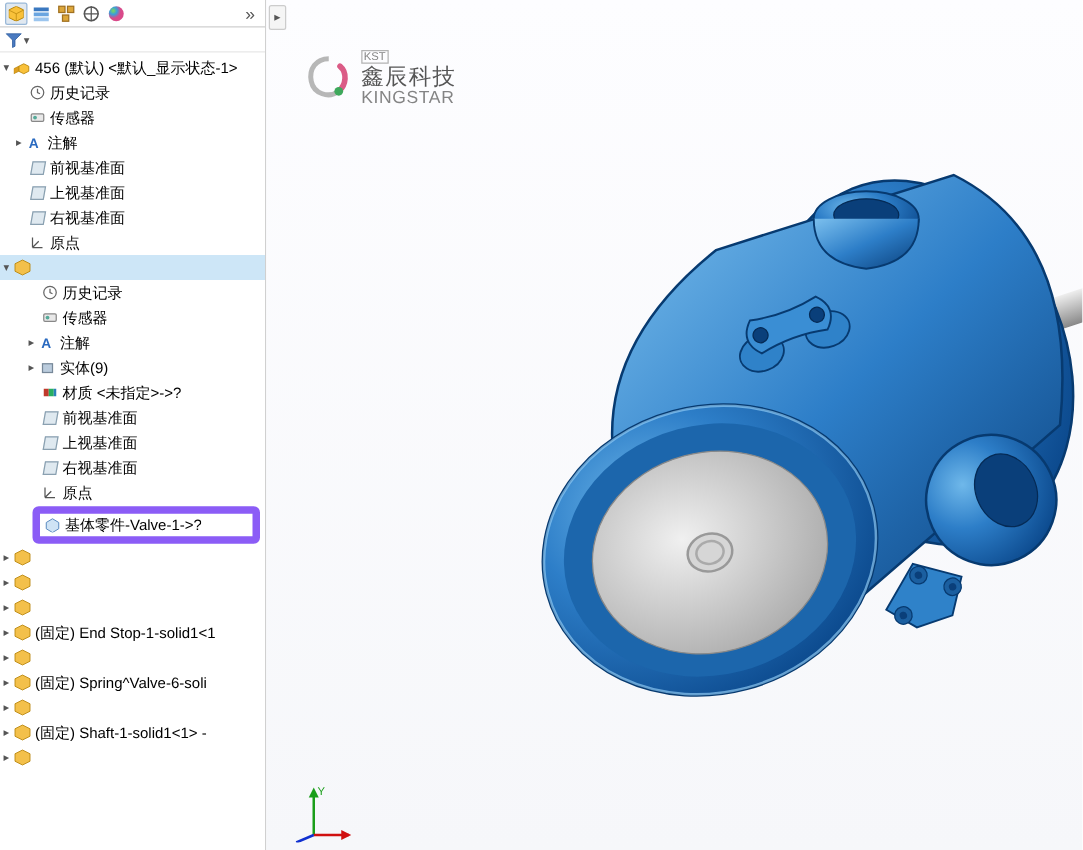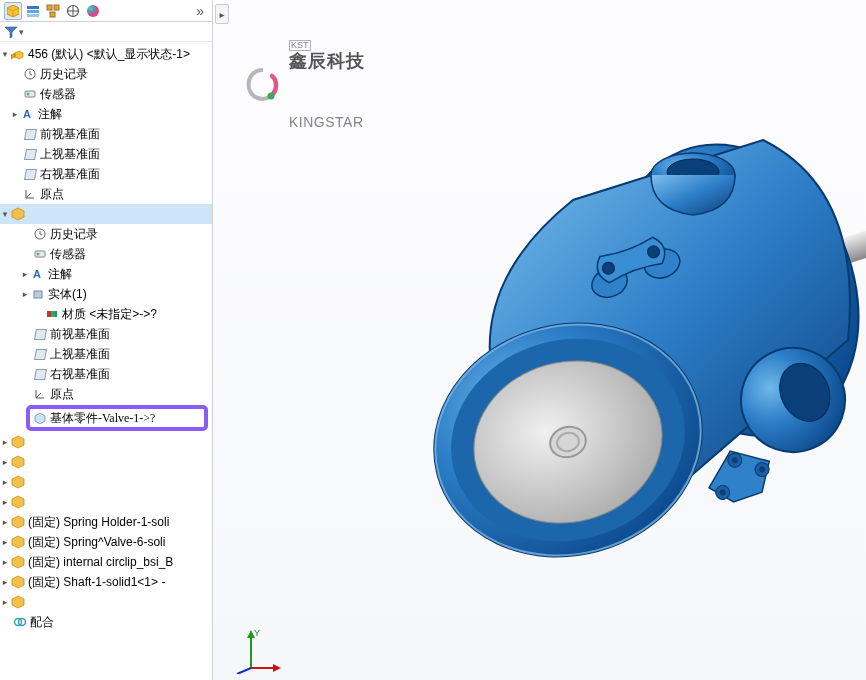--- a/index.html
+++ b/index.html
@@ -80,45 +80,44 @@
   .tree-icon {
     width: 16px; height: 16px;
     display: inline-flex;
     align-items: center;
     justify-content: center;
     margin-right: 2px;
     flex-shrink: 0;
   }
   .tree-label { overflow: hidden; text-overflow: clip; }
   .highlighted-box {
-    border: 4px solid #8b5cf6;
+    border: 6px solid #8b5cf6;
     border-radius: 5px;
     padding: 0 2px;
     margin: 1px 4px 1px 26px;
-    font-family: Liberation Serif, serif;
   }
   .highlighted-box .tree-item { height: 18px; }
   .viewport {
     flex: 1;
     position: relative;
     background: linear-gradient(to bottom, #fdfdff 0%, #f6f7fa 100%);
     overflow: hidden;
   }
   .watermark {
     position: absolute;
     top: 40px; left: 30px;
     display: flex;
     align-items: center;
     gap: 6px;
     opacity: 0.9;
   }
   .watermark-logo svg { display:block; }
   .watermark-text { display:flex; flex-direction:column; line-height:1; }
-  .watermark-cn { font-size: 18px; color:#444; letter-spacing:1px;font-weight:bold; }
-  .watermark-en { font-size: 14px; color:#777; letter-spacing:0.5px;margin-top:45px; }
+  .watermark-cn { font-size: 18px; color:#444; letter-spacing:1px; }
+  .watermark-en { font-size: 14px; color:#777; letter-spacing:0.5px; }
   .watermark-kst { font-size:9px; color:#777; border:1px solid #aaa; padding:0 1px; margin-bottom:1px; width:fit-content;}
   .triad {
     position: absolute;
     bottom: 6px;
     left: 22px;
     width: 46px;
     height: 46px;
   }
   .model {
     position: absolute;
@@ -305,23 +304,23 @@
         </span>
       <span class="tree-label">注解</span>
     </div>
     <div class="tree-item" style="padding-left:20px">
       <span class="tree-toggle">▸</span>
       <span class="tree-icon">
           <svg width="12" height="12" viewBox="0 0 12 12">
             <rect x="2" y="3" width="8" height="7" fill="#bcd" stroke="#789"></rect>
           </svg>
         </span>
-      <span class="tree-label">实体(1)</span>
-    </div>
-    <div class="tree-item" style="padding-left:44px">
+      <span class="tree-label">实体(9)</span>
+    </div>
+    <div class="tree-item" style="padding-left:32px">
       <span class="tree-icon">
           <svg width="12" height="12" viewBox="0 0 12 12">
             <rect x="1" y="3" width="4" height="6" fill="#c0392b"></rect>
             <rect x="5" y="3" width="4" height="6" fill="#27ae60"></rect>
             <rect x="9" y="3" width="2" height="6" fill="#2980b9"></rect>
           </svg>
         </span>
       <span class="tree-label">材质 &lt;未指定&gt;-&gt;?</span>
     </div>
     <div class="tree-item" style="padding-left:32px">
@@ -386,75 +385,65 @@
           </svg>
         </span>
       </div>
     <div class="tree-item" style="padding-left:0px">
         <span class="tree-toggle">▸</span>
         <span class="tree-icon">
           <svg width="14" height="14" viewBox="0 0 14 14">
             <polygon points="7,1 13,4 13,10 7,13 1,10 1,4" fill="#f3c04a" stroke="#b8860b" stroke-width="0.7"></polygon>
           </svg>
         </span>
-      </div>
-    <div class="tree-item" style="padding-left:0px">
-        <span class="tree-toggle">▸</span>
-        <span class="tree-icon">
-          <svg width="14" height="14" viewBox="0 0 14 14">
-            <polygon points="7,1 13,4 13,10 7,13 1,10 1,4" fill="#f3c04a" stroke="#b8860b" stroke-width="0.7"></polygon>
-          </svg>
-        </span>
-        <span class="tree-label">(固定) Spring Holder-1-soli</span>
+        <span class="tree-label">(固定) End Stop-1-solid1&lt;1</span>
+      </div>
+    <div class="tree-item" style="padding-left:0px">
+        <span class="tree-toggle">▸</span>
+        <span class="tree-icon">
+          <svg width="14" height="14" viewBox="0 0 14 14">
+            <polygon points="7,1 13,4 13,10 7,13 1,10 1,4" fill="#f3c04a" stroke="#b8860b" stroke-width="0.7"></polygon>
+          </svg>
+        </span>
       </div>
     <div class="tree-item" style="padding-left:0px">
         <span class="tree-toggle">▸</span>
         <span class="tree-icon">
           <svg width="14" height="14" viewBox="0 0 14 14">
             <polygon points="7,1 13,4 13,10 7,13 1,10 1,4" fill="#f3c04a" stroke="#b8860b" stroke-width="0.7"></polygon>
           </svg>
         </span>
         <span class="tree-label">(固定) Spring^Valve-6-soli</span>
       </div>
     <div class="tree-item" style="padding-left:0px">
         <span class="tree-toggle">▸</span>
         <span class="tree-icon">
           <svg width="14" height="14" viewBox="0 0 14 14">
             <polygon points="7,1 13,4 13,10 7,13 1,10 1,4" fill="#f3c04a" stroke="#b8860b" stroke-width="0.7"></polygon>
           </svg>
         </span>
-        <span class="tree-label">(固定) internal circlip_bsi_B</span>
       </div>
     <div class="tree-item" style="padding-left:0px">
         <span class="tree-toggle">▸</span>
         <span class="tree-icon">
           <svg width="14" height="14" viewBox="0 0 14 14">
             <polygon points="7,1 13,4 13,10 7,13 1,10 1,4" fill="#f3c04a" stroke="#b8860b" stroke-width="0.7"></polygon>
           </svg>
         </span>
         <span class="tree-label">(固定) Shaft-1-solid1&lt;1&gt; -</span>
       </div>
     <div class="tree-item" style="padding-left:0px">
         <span class="tree-toggle">▸</span>
         <span class="tree-icon">
           <svg width="14" height="14" viewBox="0 0 14 14">
             <polygon points="7,1 13,4 13,10 7,13 1,10 1,4" fill="#f3c04a" stroke="#b8860b" stroke-width="0.7"></polygon>
           </svg>
         </span>
       </div>
 
-    <div class="tree-item" style="padding-left:12px">
-      <span class="tree-icon">
-          <svg width="14" height="14" viewBox="0 0 14 14">
-            <circle cx="5" cy="7" r="3.5" fill="none" stroke="#3a9" stroke-width="1.5"></circle>
-            <circle cx="9" cy="7" r="3.5" fill="none" stroke="#39c" stroke-width="1.5"></circle>
-          </svg>
-        </span>
-      <span class="tree-label">配合</span>
-    </div>
 
   </div>
 </div>
 
 <div class="viewport">
 
   <div class="expand-chevron">▸</div>
 
   <div class="watermark">
     <span class="watermark-logo">

